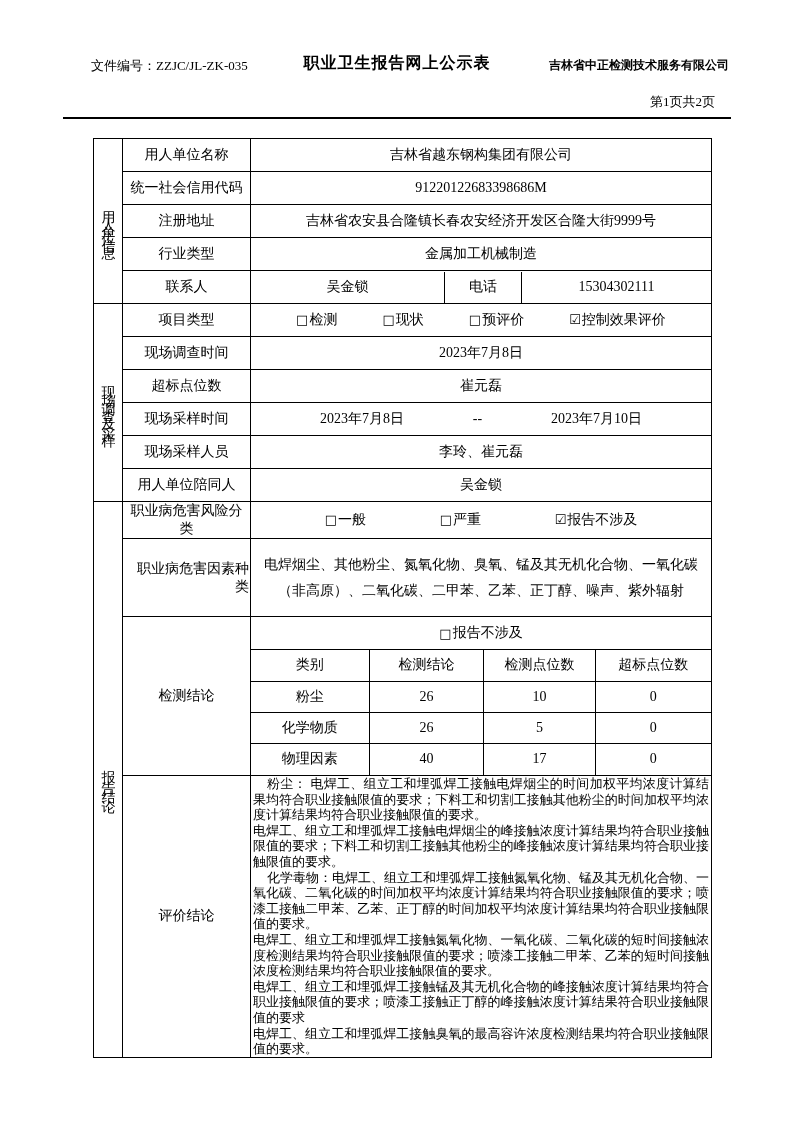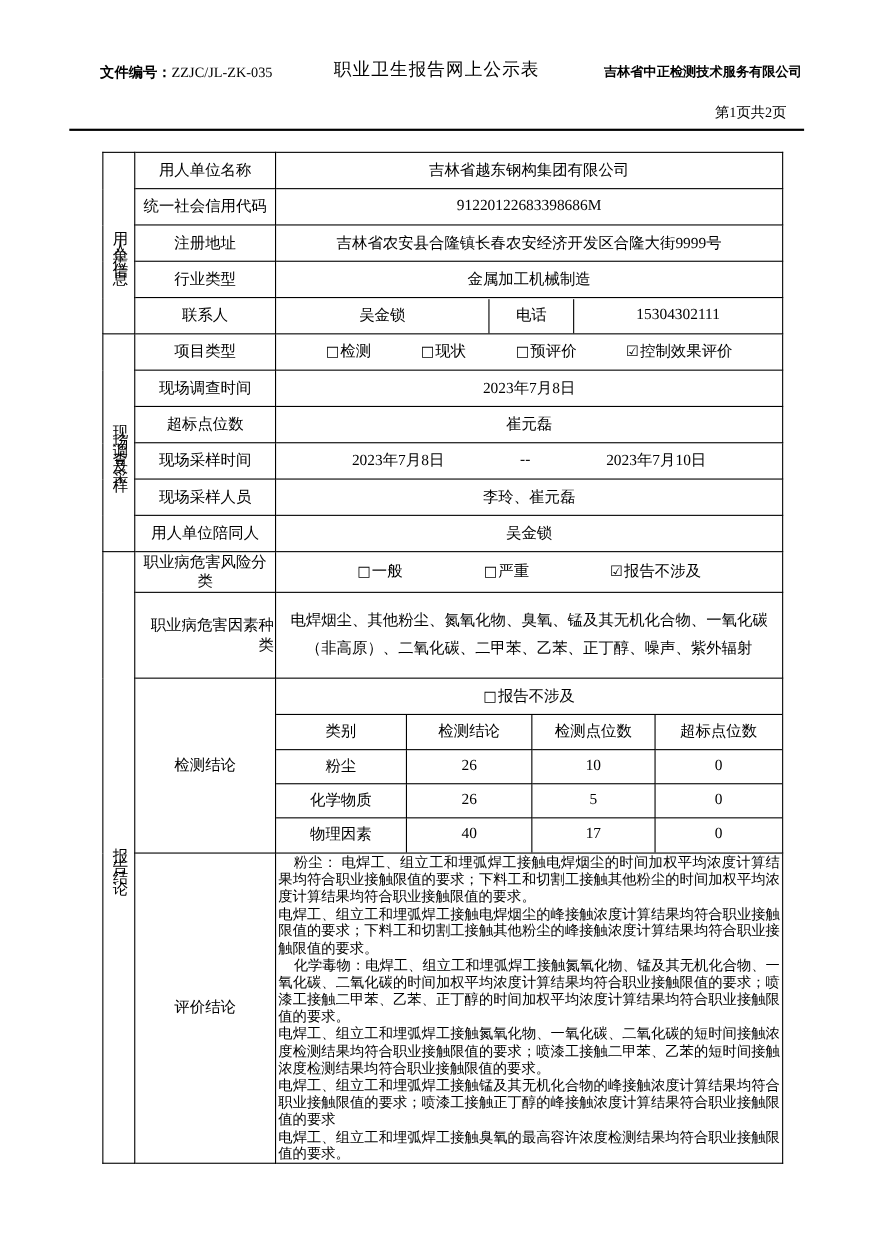--- a/index.html
+++ b/index.html
@@ -6,22 +6,22 @@
   body{
     width:794px;height:1122px;background:#ffffff;color:#000;
     font-family:"Liberation Serif","DejaVu Serif",serif;
     -webkit-font-smoothing:none;
   }
   .page{position:relative;width:794px;height:1122px;overflow:hidden;background:#fff;}
 
   
   .header{position:absolute;left:63px;top:50px;width:668px;height:67px;border-bottom:2px solid #000;}
   .doc-num{position:absolute;left:28px;top:7px;font-size:13px;white-space:nowrap;}
-  .doc-num .lbl,.proj-num .lbl{font-weight:bold;}
-  .title{position:absolute;left:50%;top:3px;transform:translateX(-50%);font-size:16px;font-weight:normal;white-space:nowrap;letter-spacing:1px;}
+  .doc-num .lbl,.proj-num .lbl{font-weight:normal;}
+  .title{position:absolute;left:50%;top:3px;transform:translateX(-50%);font-size:16px;font-weight:bold;white-space:nowrap;letter-spacing:1px;}
   .org{position:absolute;right:2px;top:7px;font-size:12px;font-weight:bold;white-space:nowrap;}
   .proj-num{position:absolute;left:28px;top:42px;font-size:13px;white-space:nowrap;}
   .page-ind{position:absolute;right:16px;top:43px;font-size:13px;white-space:nowrap;}
 
   
   table.form{position:absolute;left:93px;top:138px;width:618px;border-collapse:collapse;table-layout:fixed;}
   .form td{border:1px solid #000;text-align:center;vertical-align:middle;font-size:14px;padding:0 2px;word-break:break-all;}
   .p0{padding:0 !important;}
   col.ca{width:29px;} col.cb{width:128px;} col.cc{width:461px;}
 

